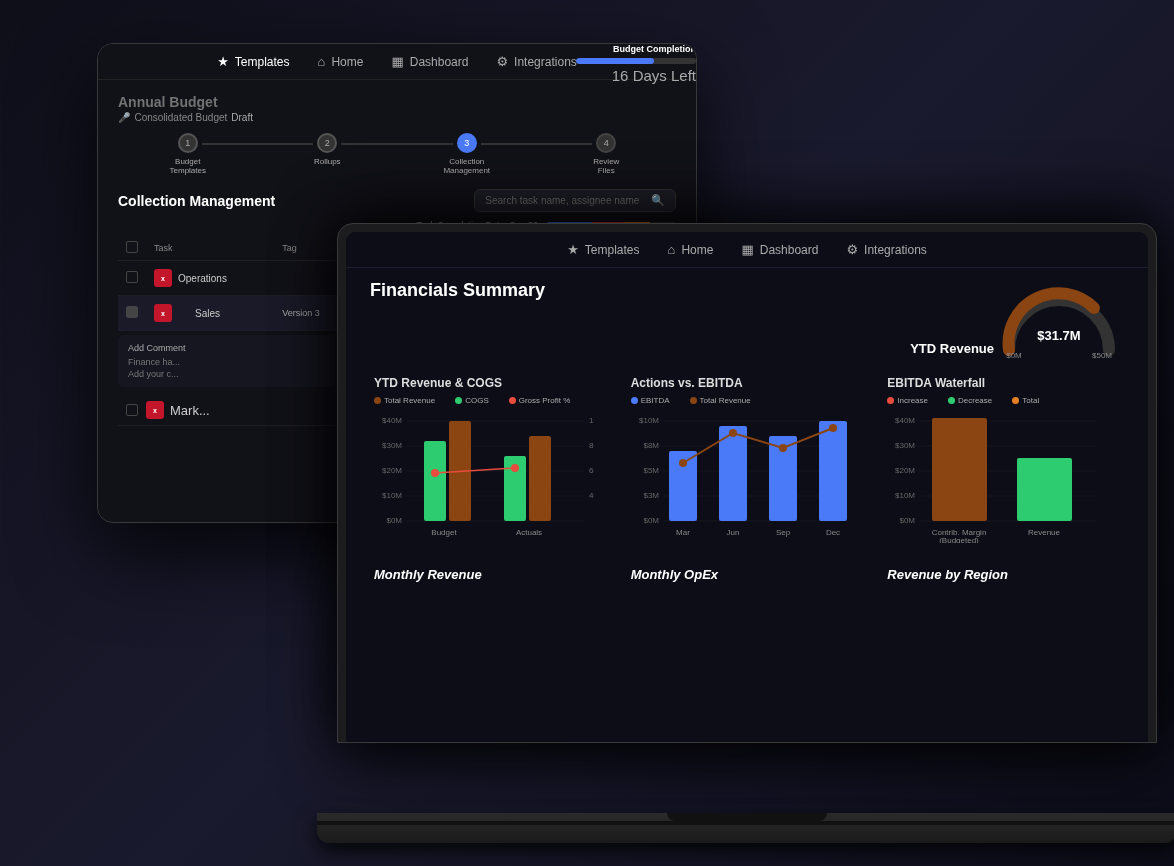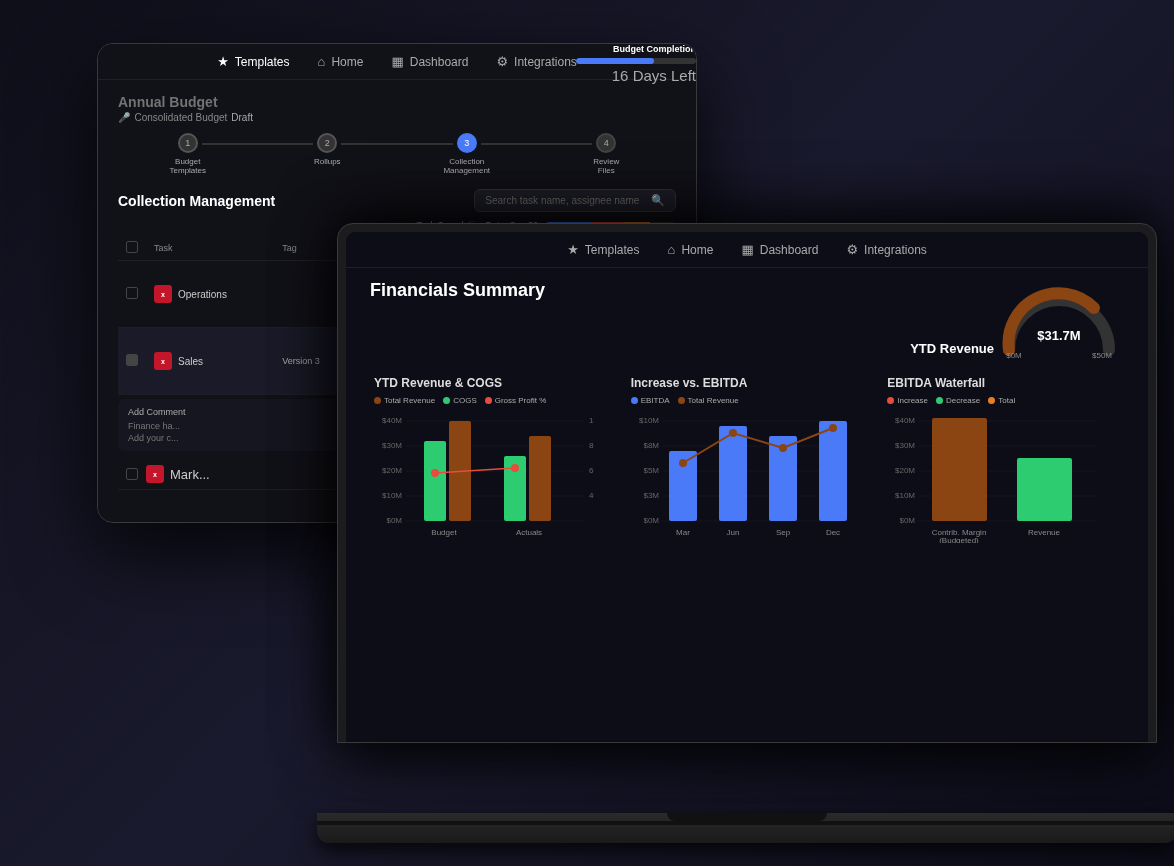--- a/index.html
+++ b/index.html
@@ -251,21 +251,21 @@
       font-weight: 500;
       text-align: left;
       padding: 5px 8px;
       background: #111118;
       border-bottom: 1px solid #222;
     }
 
     .data-table td {
       font-size: 10px;
       color: #ccc;
-      padding: 22px 8px;
+      padding: 6px 8px;
       border-bottom: 1px solid #1e1e28;
     }
 
     .data-table tr:nth-child(2) { background: #161620; }
 
     .row-checkbox {
       width: 12px;
       height: 12px;
       border: 1px solid #444;
       border-radius: 2px;
@@ -423,21 +423,21 @@
 
     .chart-panel-title {
       font-size: 12px;
       font-weight: 600;
       color: #ddd;
       margin-bottom: 6px;
     }
 
     .chart-legend {
       display: flex;
-      gap: 8px;
+      gap: 20px;
       flex-wrap: wrap;
       margin-bottom: 8px;
     }
 
     .legend-item {
       display: flex;
       align-items: center;
       gap: 3px;
       font-size: 8px;
       color: #aaa;
@@ -578,21 +578,21 @@
               </td>
               <td>Sep 5</td>
               <td>
                 <span class="status-badge status-approved">Approved</span>
               </td>
               <td style="color:#555; font-size:12px;">▲ ▲ ▼</td>
             </tr>
             <tr style="background:#1a1a28;">
               <td><span class="row-checkbox" style="background:#444;"></span></td>
               <td>
-                <div style="display:flex;align-items:center;">
+                <div style="display:flex;align-items:center;gap:17px;">
                   <span class="file-icon">x</span>
                   <span>Sales</span>
                 </div>
               </td>
               <td style="color:#aaa; font-size:9px;">Version 3</td>
               <td>
                 <span class="assignee-badge" style="background:#9b59b6;">SK</span>
               </td>
               <td>Sep 5</td>
               <td></td>
@@ -704,21 +704,21 @@
               <text x="155" y="122" fill="#888" font-size="8" text-anchor="middle">Actuals</text>
 
               <text x="215" y="10" fill="#666" font-size="8">100%</text>
               <text x="215" y="35" fill="#666" font-size="8">80%</text>
               <text x="215" y="60" fill="#666" font-size="8">60%</text>
               <text x="215" y="85" fill="#666" font-size="8">40%</text>
             </svg>
           </div>
 
           <div class="chart-panel">
-            <div class="chart-panel-title">Increase vs. EBITDA</div>
+            <div class="chart-panel-title">Actions vs. EBITDA</div>
             <div class="chart-legend">
               <div class="legend-item">
                 <div class="legend-dot" style="background:#4a7af8;"></div>
                 <span>EBITDA</span>
               </div>
               <div class="legend-item">
                 <div class="legend-dot" style="background:#8B4513;"></div>
                 <span>Total Revenue</span>
               </div>
             </div>
@@ -788,20 +788,25 @@
 
               <rect x="130" y="45" width="55" height="63" fill="#2ecc71" rx="2"></rect>
 
               <text x="72" y="122" fill="#888" font-size="8" text-anchor="middle">Contrib. Margin</text>
               <text x="72" y="130" fill="#888" font-size="8" text-anchor="middle">(Budgeted)</text>
               <text x="157" y="122" fill="#888" font-size="8" text-anchor="middle">Revenue</text>
             </svg>
           </div>
         </div>
 
+        <div class="bottom-chart-labels">
+          <div class="bottom-label">Monthly Revenue</div>
+          <div class="bottom-label">Monthly OpEx</div>
+          <div class="bottom-label">Revenue by Region</div>
+        </div>
 
       </div>
     </div>
 
     <div class="laptop-base">
       <div class="laptop-notch"></div>
       <div class="laptop-hinge"></div>
     </div>
   </div>
 

